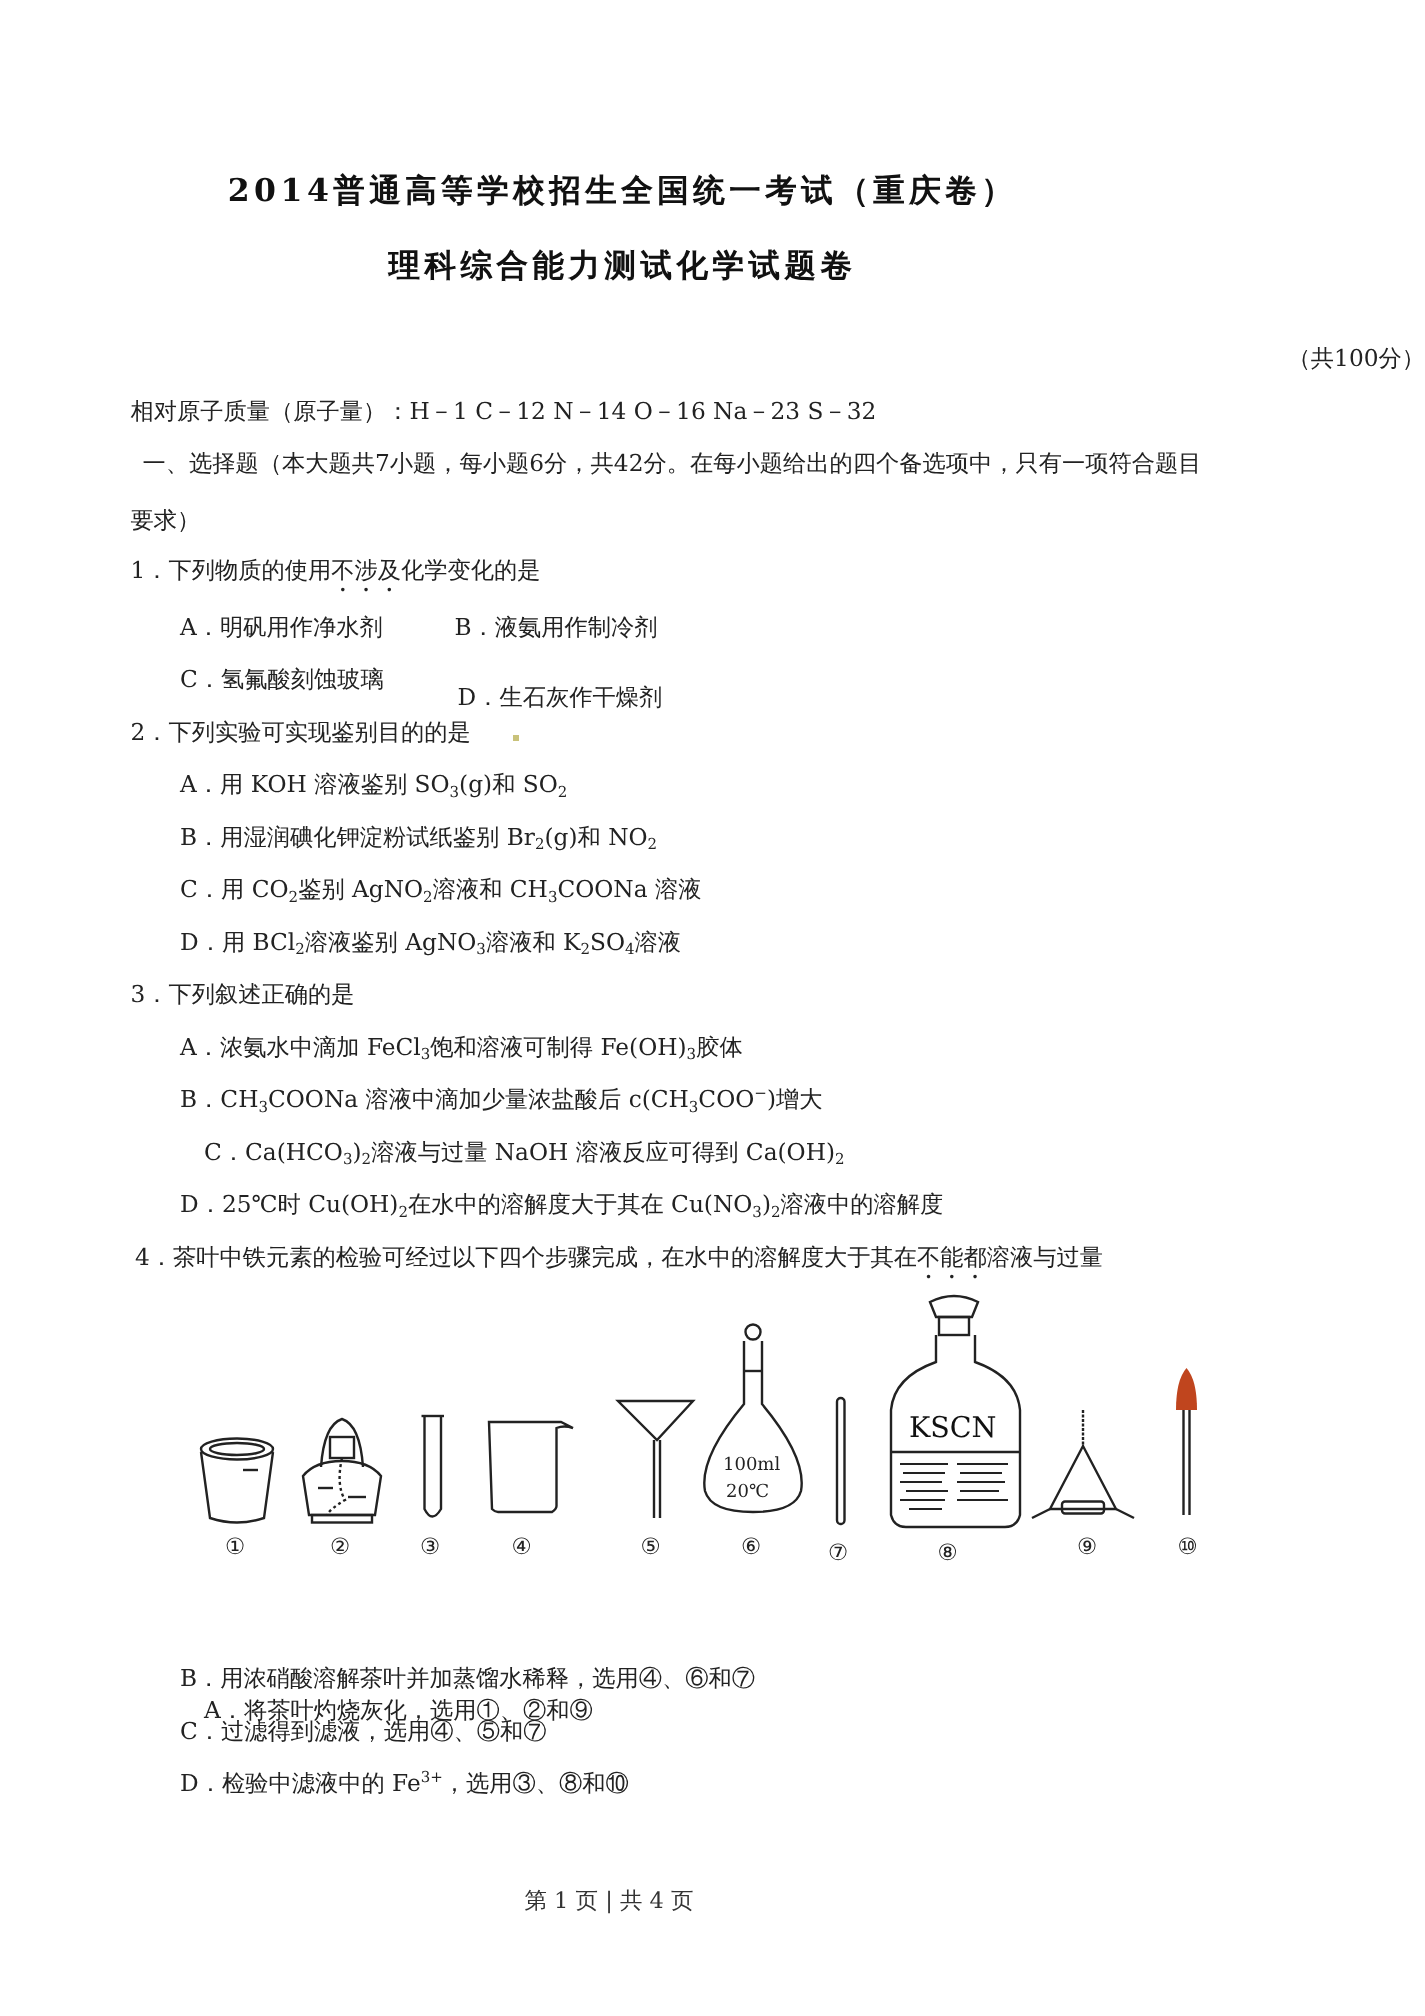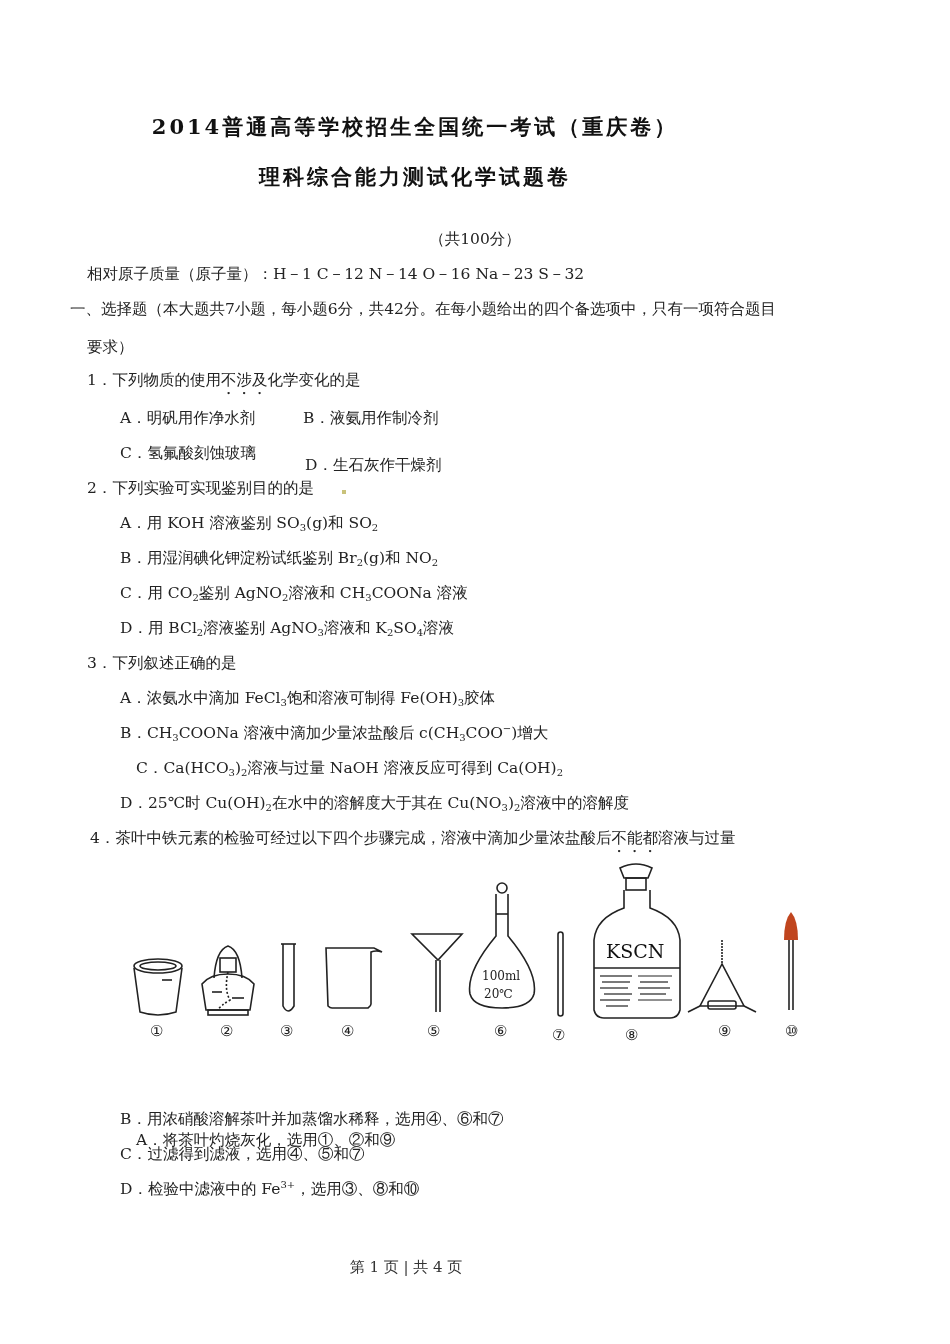--- a/index.html
+++ b/index.html
@@ -12,38 +12,38 @@
     position: absolute; left: 0; width: 830px; text-align: center;
     font-family: "DejaVu Serif", serif; font-weight: bold; font-size: 21px;
     letter-spacing: 3px; color: #111;
   }
   .t1 { top: 113px; }
   .t2 { top: 163px; }
   .line {
     position: absolute; font-size: 15.5px; white-space: nowrap; color: #222;
     line-height: 20px;
   }
-  .center { left: 0; width: 950px; text-align: center; }
+  .center { left: 0; width: 950px; text-align: right; }
   sub { font-size: 10px; vertical-align: -3px; line-height: 0; }
   sup { font-size: 10px; vertical-align: 6px; line-height: 0; }
   .emph { text-emphasis: dot; -webkit-text-emphasis: filled dot; text-emphasis-position: under; -webkit-text-emphasis-position: under; }
   .figure { position: absolute; left: 120px; top: 860px; width: 720px; height: 190px; }
   .fig-label { position: absolute; font-size: 15px; color: #222; }
   .footer { position: absolute; top: 1258px; left: 0; width: 812px; text-align: center; font-size: 15px; color: #333; }
   .watermark-dot { position: absolute; width: 4px; height: 4px; background: #c9c27a; }
 </style>
 </head>
 <body>
 
 <div class="title t1">2014普通高等学校招生全国统一考试（重庆卷）</div>
 <div class="title t2">理科综合能力测试化学试题卷</div>
 
 <div class="line center" style="top:229px;">（共100分）</div>
 <div class="line" style="left:87px; top:264px;">相对原子质量（原子量）：H－1  C－12  N－14  O－16  Na－23  S－32</div>
-<div class="line" style="left:70px; top:299px;">一、选择题（本大题共7小题，每小题6分，共42分。在每小题给出的四个备选项中，只有一项符合题目</div>
+<div class="line" style="left:95px; top:299px;">一、选择题（本大题共7小题，每小题6分，共42分。在每小题给出的四个备选项中，只有一项符合题目</div>
 <div class="line" style="left:87px; top:337px;">要求）</div>
 
 <div class="line" style="left:87px; top:370px;">
   <span>1．</span><span>下列物质的使用</span><span class="emph">不涉及</span><span>化学变化的是</span>
 </div>
 <div class="line" style="left:120px; top:408px;">
   <span>A．</span><span>明矾用作净水剂</span>
 </div>
 <div class="line" style="left:303px; top:408px;">
   <span>B．</span><span>液氨用作制冷剂</span>
@@ -83,21 +83,21 @@
   <span>B．</span><span>CH</span><sub>3</sub><span>COONa 溶液中滴加少量浓盐酸后 c(CH</span><sub>3</sub><span>COO</span><sup>−</sup><span>)增大</span>
 </div>
 <div class="line" style="left:136px; top:758px;">
   <span>C．</span><span>Ca(HCO</span><sub>3</sub><span>)</span><sub>2</sub><span>溶液与过量 NaOH 溶液反应可得到 Ca(OH)</span><sub>2</sub>
 </div>
 <div class="line" style="left:120px; top:793px;">
   <span>D．</span><span>25℃时 Cu(OH)</span><sub>2</sub><span>在水中的溶解度大于其在 Cu(NO</span><sub>3</sub><span>)</span><sub>2</sub><span>溶液中的溶解度</span>
 </div>
 
 <div class="line" style="left:90px; top:828px;">
-  <span>4．</span><span>茶叶中铁元素的检验可经过以下四个步骤完成，溶液中滴加少量浓盐酸后</span><span class="emph">不能都</span><span>溶液与过量</span>
+  <span>4．</span><span>茶叶中铁元素的检验可经过以下四个步骤完成，在水中的溶解度大于其在</span><span class="emph">不能都</span><span>溶液与过量</span>
 </div>
 
 <div class="figure">
   <svg width="720" height="190" viewBox="0 0 720 190" style="position:absolute;left:0;top:0;">
     <g fill="none" stroke="#222" stroke-width="1.6">
 
       <g>
         <ellipse cx="38" cy="106" rx="24" ry="7"></ellipse>
         <ellipse cx="38" cy="106" rx="18" ry="4"></ellipse>
         <path d="M14 108 L20 152 Q38 158 56 152 L62 108"></path>

